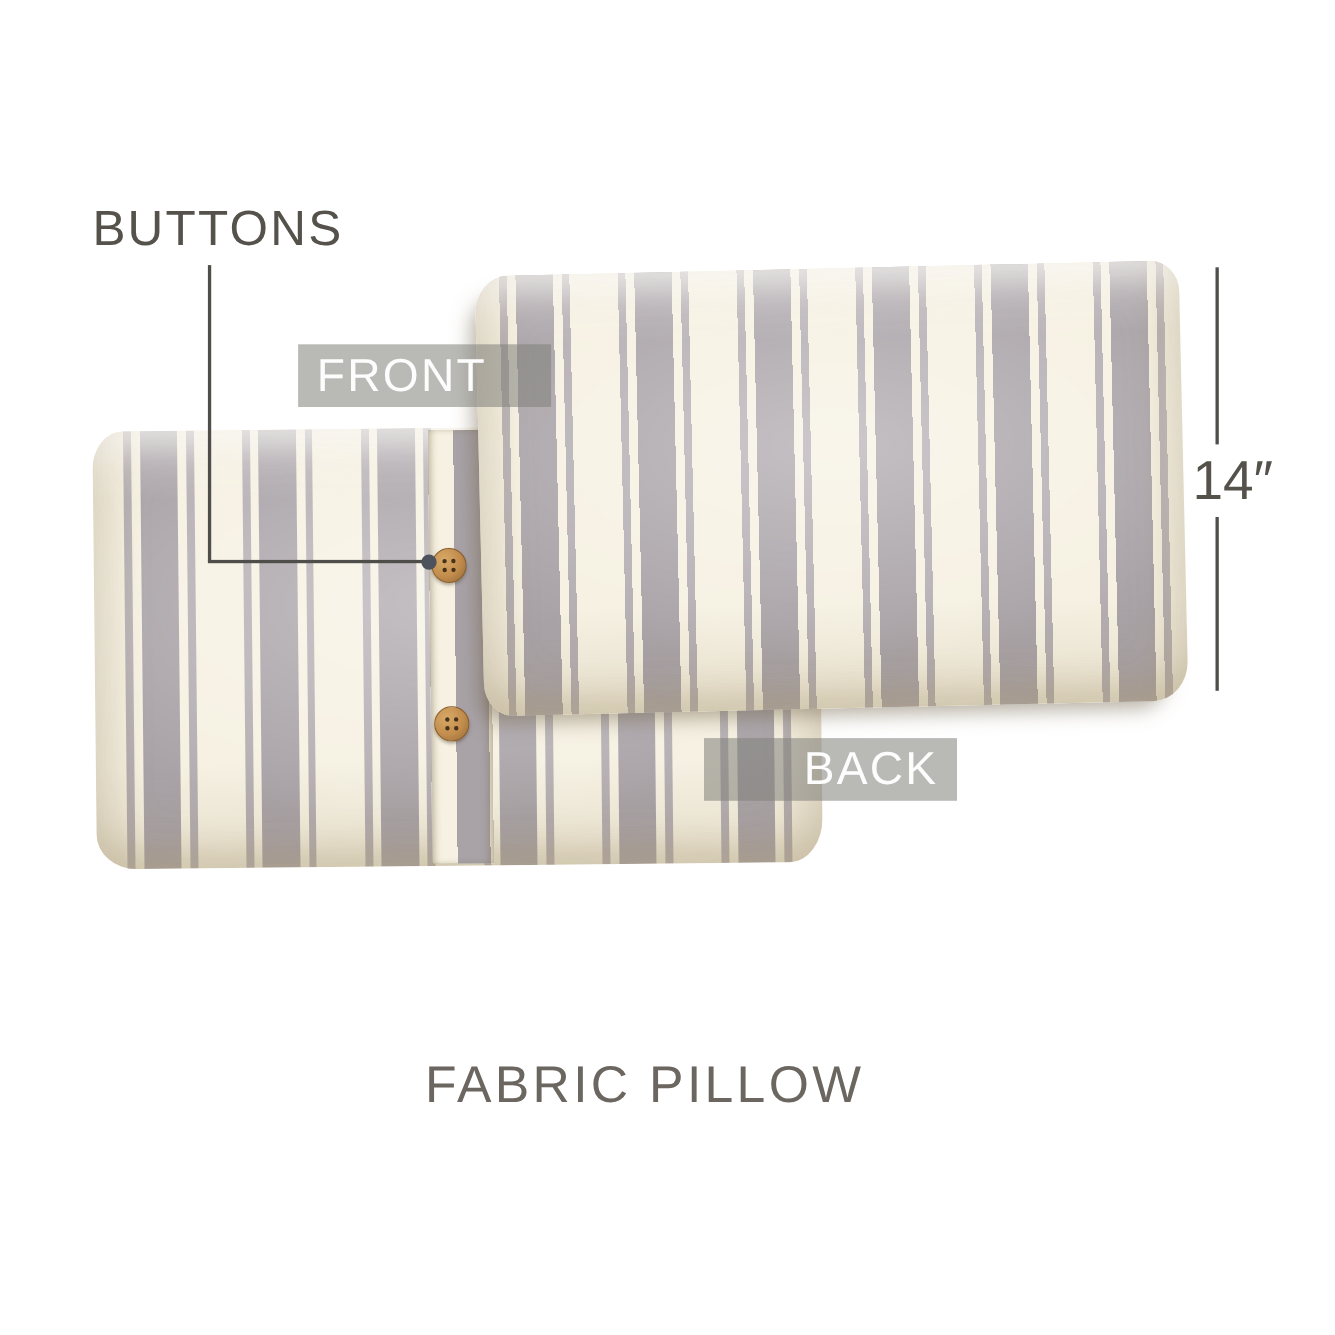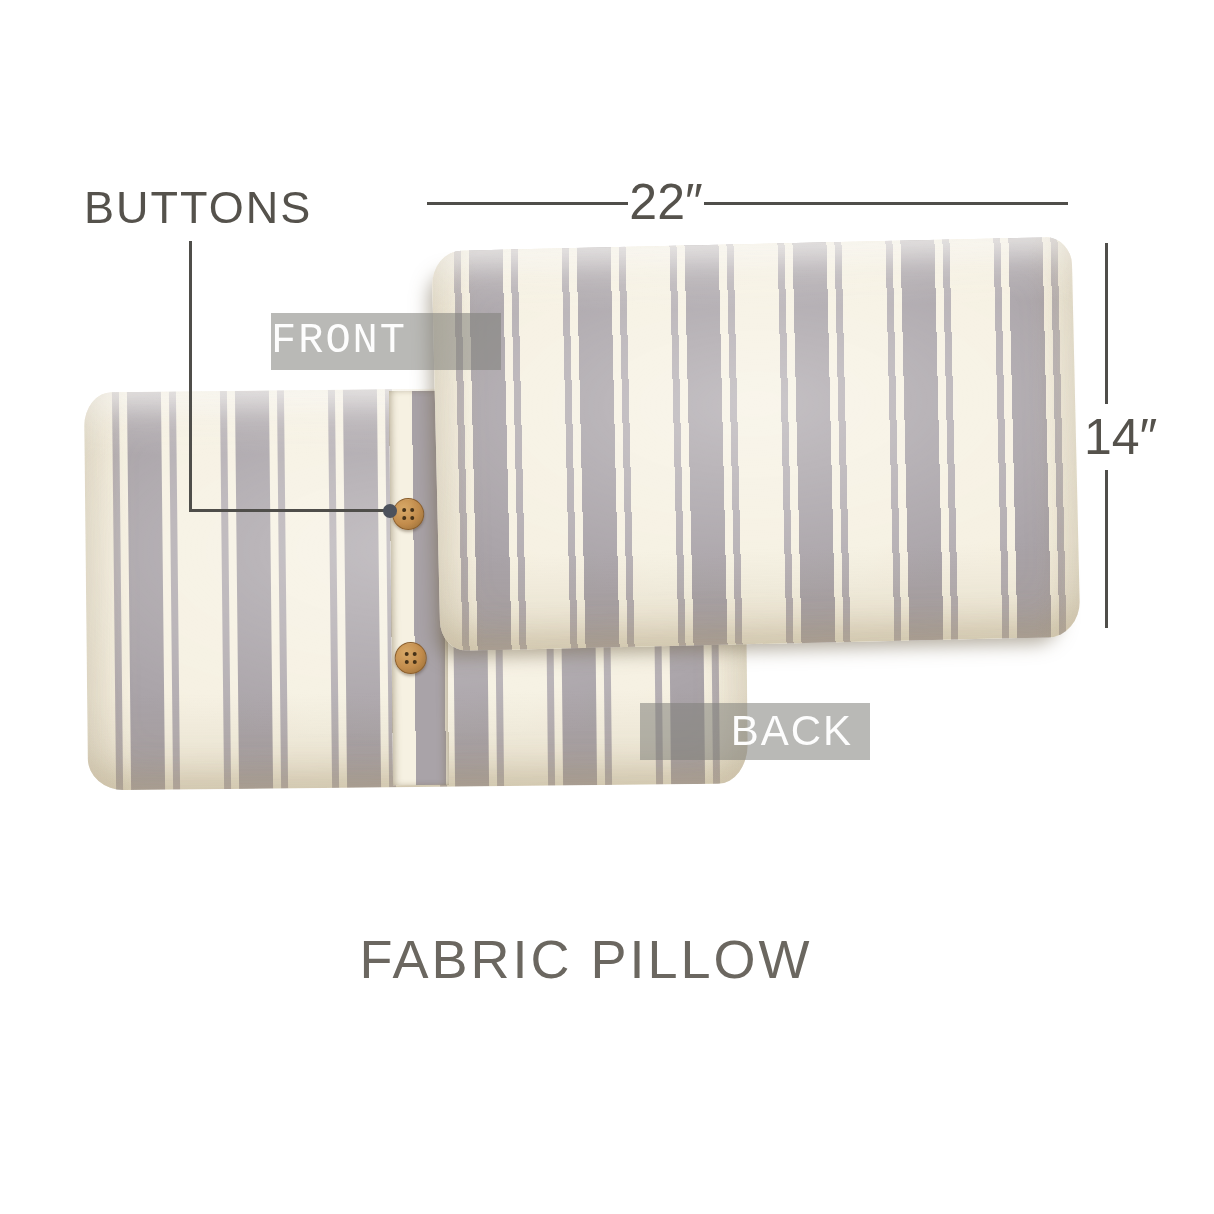--- a/index.html
+++ b/index.html
@@ -75,36 +75,36 @@
   .leader{position:absolute;z-index:3;background:var(--line,#4f4e4a);}
   #leader-v{left:189px;top:241px;width:3px;height:269px;}
   #leader-h{left:189px;top:509px;width:198px;height:3px;}
   #leader-dot{position:absolute;z-index:3;left:383px;top:504px;width:14px;height:14px;border-radius:50%;background:var(--leader-dot,#4d525c);}
   .tag{
     position:absolute;z-index:3;width:230px;height:57px;box-sizing:border-box;
     background:var(--label-bg,rgba(128,127,122,.55));
     color:var(--label-text,#fdfdfd);
     font-size:42px;font-weight:300;line-height:56px;letter-spacing:2px;
   }
-  #front-tag{left:271px;top:313px;font-family:Liberation Mono, monospace;}
-  #back-tag{left:640px;top:671px;padding-right:17px;text-align:right;margin-top:32px;}
+  #front-tag{left:271px;top:313px;padding-left:17px;}
+  #back-tag{left:640px;top:671px;padding-right:17px;text-align:right;}
   .dim{position:absolute;z-index:3;}
   .dim .seg{position:absolute;background:var(--line,#4f4e4a);}
   .dim .val{position:absolute;font-size:50px;font-weight:300;color:var(--ink,#55524c);text-align:center;}
   #dim-width{left:427px;top:173px;width:641px;height:62px;}
   #dim-width .seg-l{left:0;top:29px;width:201px;height:3px;}
   #dim-width .val{left:201px;top:0;width:76px;}
   #dim-width .seg-r{left:277px;top:29px;width:364px;height:3px;}
   #dim-height{left:1072px;top:243px;width:72px;height:386px;}
   #dim-height .seg-t{left:33px;top:0;width:3px;height:161px;}
   #dim-height .val{left:12px;top:165px;width:72px;}
   #dim-height .seg-b{left:33px;top:227px;width:3px;height:158px;}
   #product-title{
-    position:absolute;z-index:3;left:0;right:0;top:928px;
-    text-align:center;font-size:54px;font-weight:300;letter-spacing:3px;
+    position:absolute;z-index:3;left:0;right:0;top:958px;
+    text-align:center;font-size:47px;font-weight:300;letter-spacing:3px;
     color:var(--title-ink,#6b6760);
   }
 </style>
 </head>
 <body>
 
 <div id="scene">
 
   <div id="back-pillow" class="pillow">
     <div class="placket"></div>
@@ -115,25 +115,20 @@
   <div id="front-pillow" class="pillow"></div>
 
   <div id="buttons-label" class="note">BUTTONS</div>
   <div id="leader-v" class="leader"></div>
   <div id="leader-h" class="leader"></div>
   <div id="leader-dot"></div>
 
   <div id="front-tag" class="tag">FRONT</div>
   <div id="back-tag" class="tag">BACK</div>
 
-  <div id="dim-width" class="dim">
-    <div class="seg seg-l"></div>
-    <div class="val">22″</div>
-    <div class="seg seg-r"></div>
-  </div>
 
   <div id="dim-height" class="dim">
     <div class="seg seg-t"></div>
     <div class="val">14″</div>
     <div class="seg seg-b"></div>
   </div>
 
   <div id="product-title">FABRIC PILLOW</div>
 
 </div>

